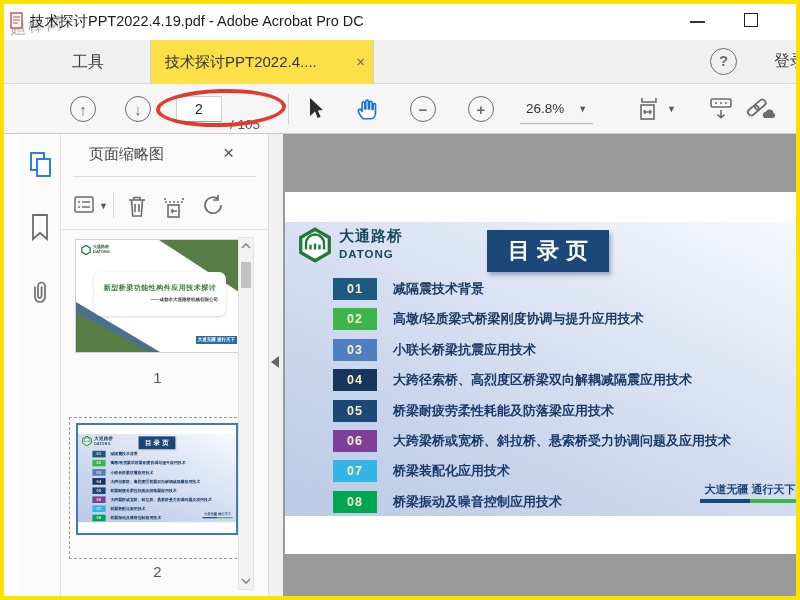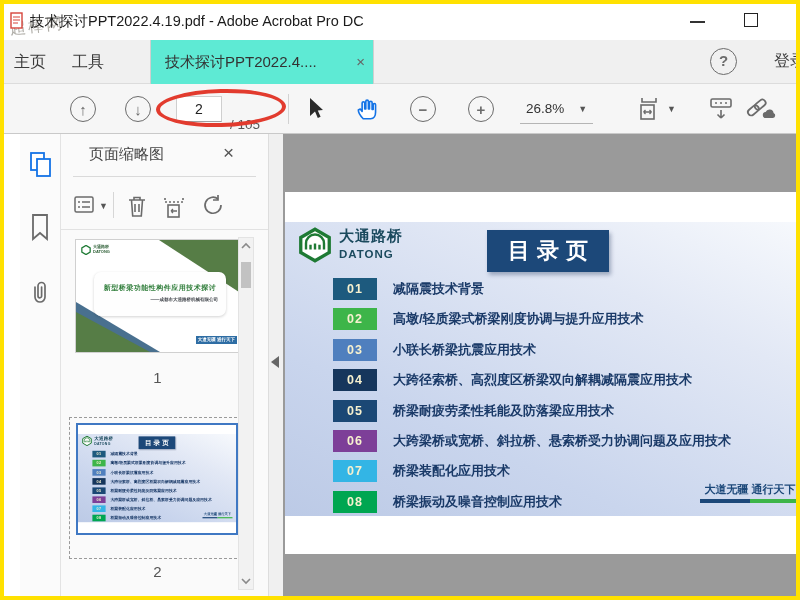--- a/index.html
+++ b/index.html
@@ -12,21 +12,21 @@
   .wm{position:absolute;left:6px;top:12px;font-family:"Liberation Serif",serif;font-size:16px;color:rgba(110,105,95,.55);transform:rotate(-6deg);letter-spacing:2px;}
   .wtitle{position:absolute;left:26px;top:8px;font-size:14.5px;color:#1b1b1b;white-space:nowrap;}
   .btn-min{position:absolute;left:686px;top:17px;width:15px;border-top:2px solid #333;}
   .btn-max{position:absolute;left:740px;top:9px;width:14px;height:14px;border:1.6px solid #222;}
 
   
   .tabbar{position:relative;height:44px;background:#f0f0f0;border-bottom:1px solid #dcdcdc;}
   .tab{position:absolute;top:0;height:44px;line-height:44px;font-size:16px;color:#3a3a3a;padding:0 10px;cursor:default;}
   .tab-home{left:0px;}
   .tab-tools{left:58px;}
-  .doctab{position:absolute;left:146px;top:0;width:224px;height:44px;background:#5eead4;border-left:1px solid #cfcfcf;border-right:1px solid #cfcfcf;line-height:44px;font-size:15px;color:#333;padding:0 26px 0 14px;white-space:nowrap;overflow:hidden;}
+  .doctab{position:absolute;left:146px;top:0;width:224px;height:44px;background:#fde047;border-left:1px solid #cfcfcf;border-right:1px solid #cfcfcf;line-height:44px;font-size:15px;color:#333;padding:0 26px 0 14px;white-space:nowrap;overflow:hidden;}
   .doctab .x{position:absolute;right:8px;top:0;font-size:15px;color:#666;}
   .helpbtn{position:absolute;left:706px;top:8px;width:27px;height:27px;border:1.8px solid #6b6b6b;border-radius:50%;color:#6b6b6b;font-size:15px;font-weight:bold;text-align:center;line-height:24px;}
   .signin{position:absolute;left:770px;top:11px;font-size:16px;color:#3a3a3a;white-space:nowrap;}
 
   
   .toolbar{position:relative;height:50px;background:#f6f6f6;border-bottom:1px solid #c9c9c9;}
   .tbi{position:absolute;top:0;height:50px;display:flex;align-items:center;}
   .circ{width:26px;height:26px;border:1.7px solid #6b6b6b;border-radius:50%;color:#6b6b6b;font-size:15px;font-weight:bold;display:flex;align-items:center;justify-content:center;}
   .pagebox{width:46px;height:26px;background:#fff;border:1px solid #cfcfcf;border-bottom:1px solid #9f9f9f;font-size:14px;color:#222;text-align:center;line-height:24px;}
   .pagetotal{font-size:13.5px;color:#555;margin-top:31px;}
@@ -107,21 +107,20 @@
           <rect x="1" y="1" width="11" height="15" fill="#fff" stroke="#d6453c" stroke-width="1.4"></rect>
           <path d="M3 5h7M3 8h7M3 11h5" stroke="#d6453c" stroke-width="1"></path>
         </svg>
     </span>
     <span class="wtitle">技术探讨PPT2022.4.19.pdf - Adobe Acrobat Pro DC</span>
     <span class="btn-min"></span>
     <span class="btn-max"></span>
   </div>
 
   <div class="tabbar">
-    <span class="tab tab-home">主页</span>
     <span class="tab tab-tools">工具</span>
     <div class="doctab">
       <span>技术探讨PPT2022.4....</span>
       <span class="x">×</span>
     </div>
     <span class="helpbtn">?</span>
     <span class="signin">登录</span>
   </div>
 
   <div class="toolbar">

